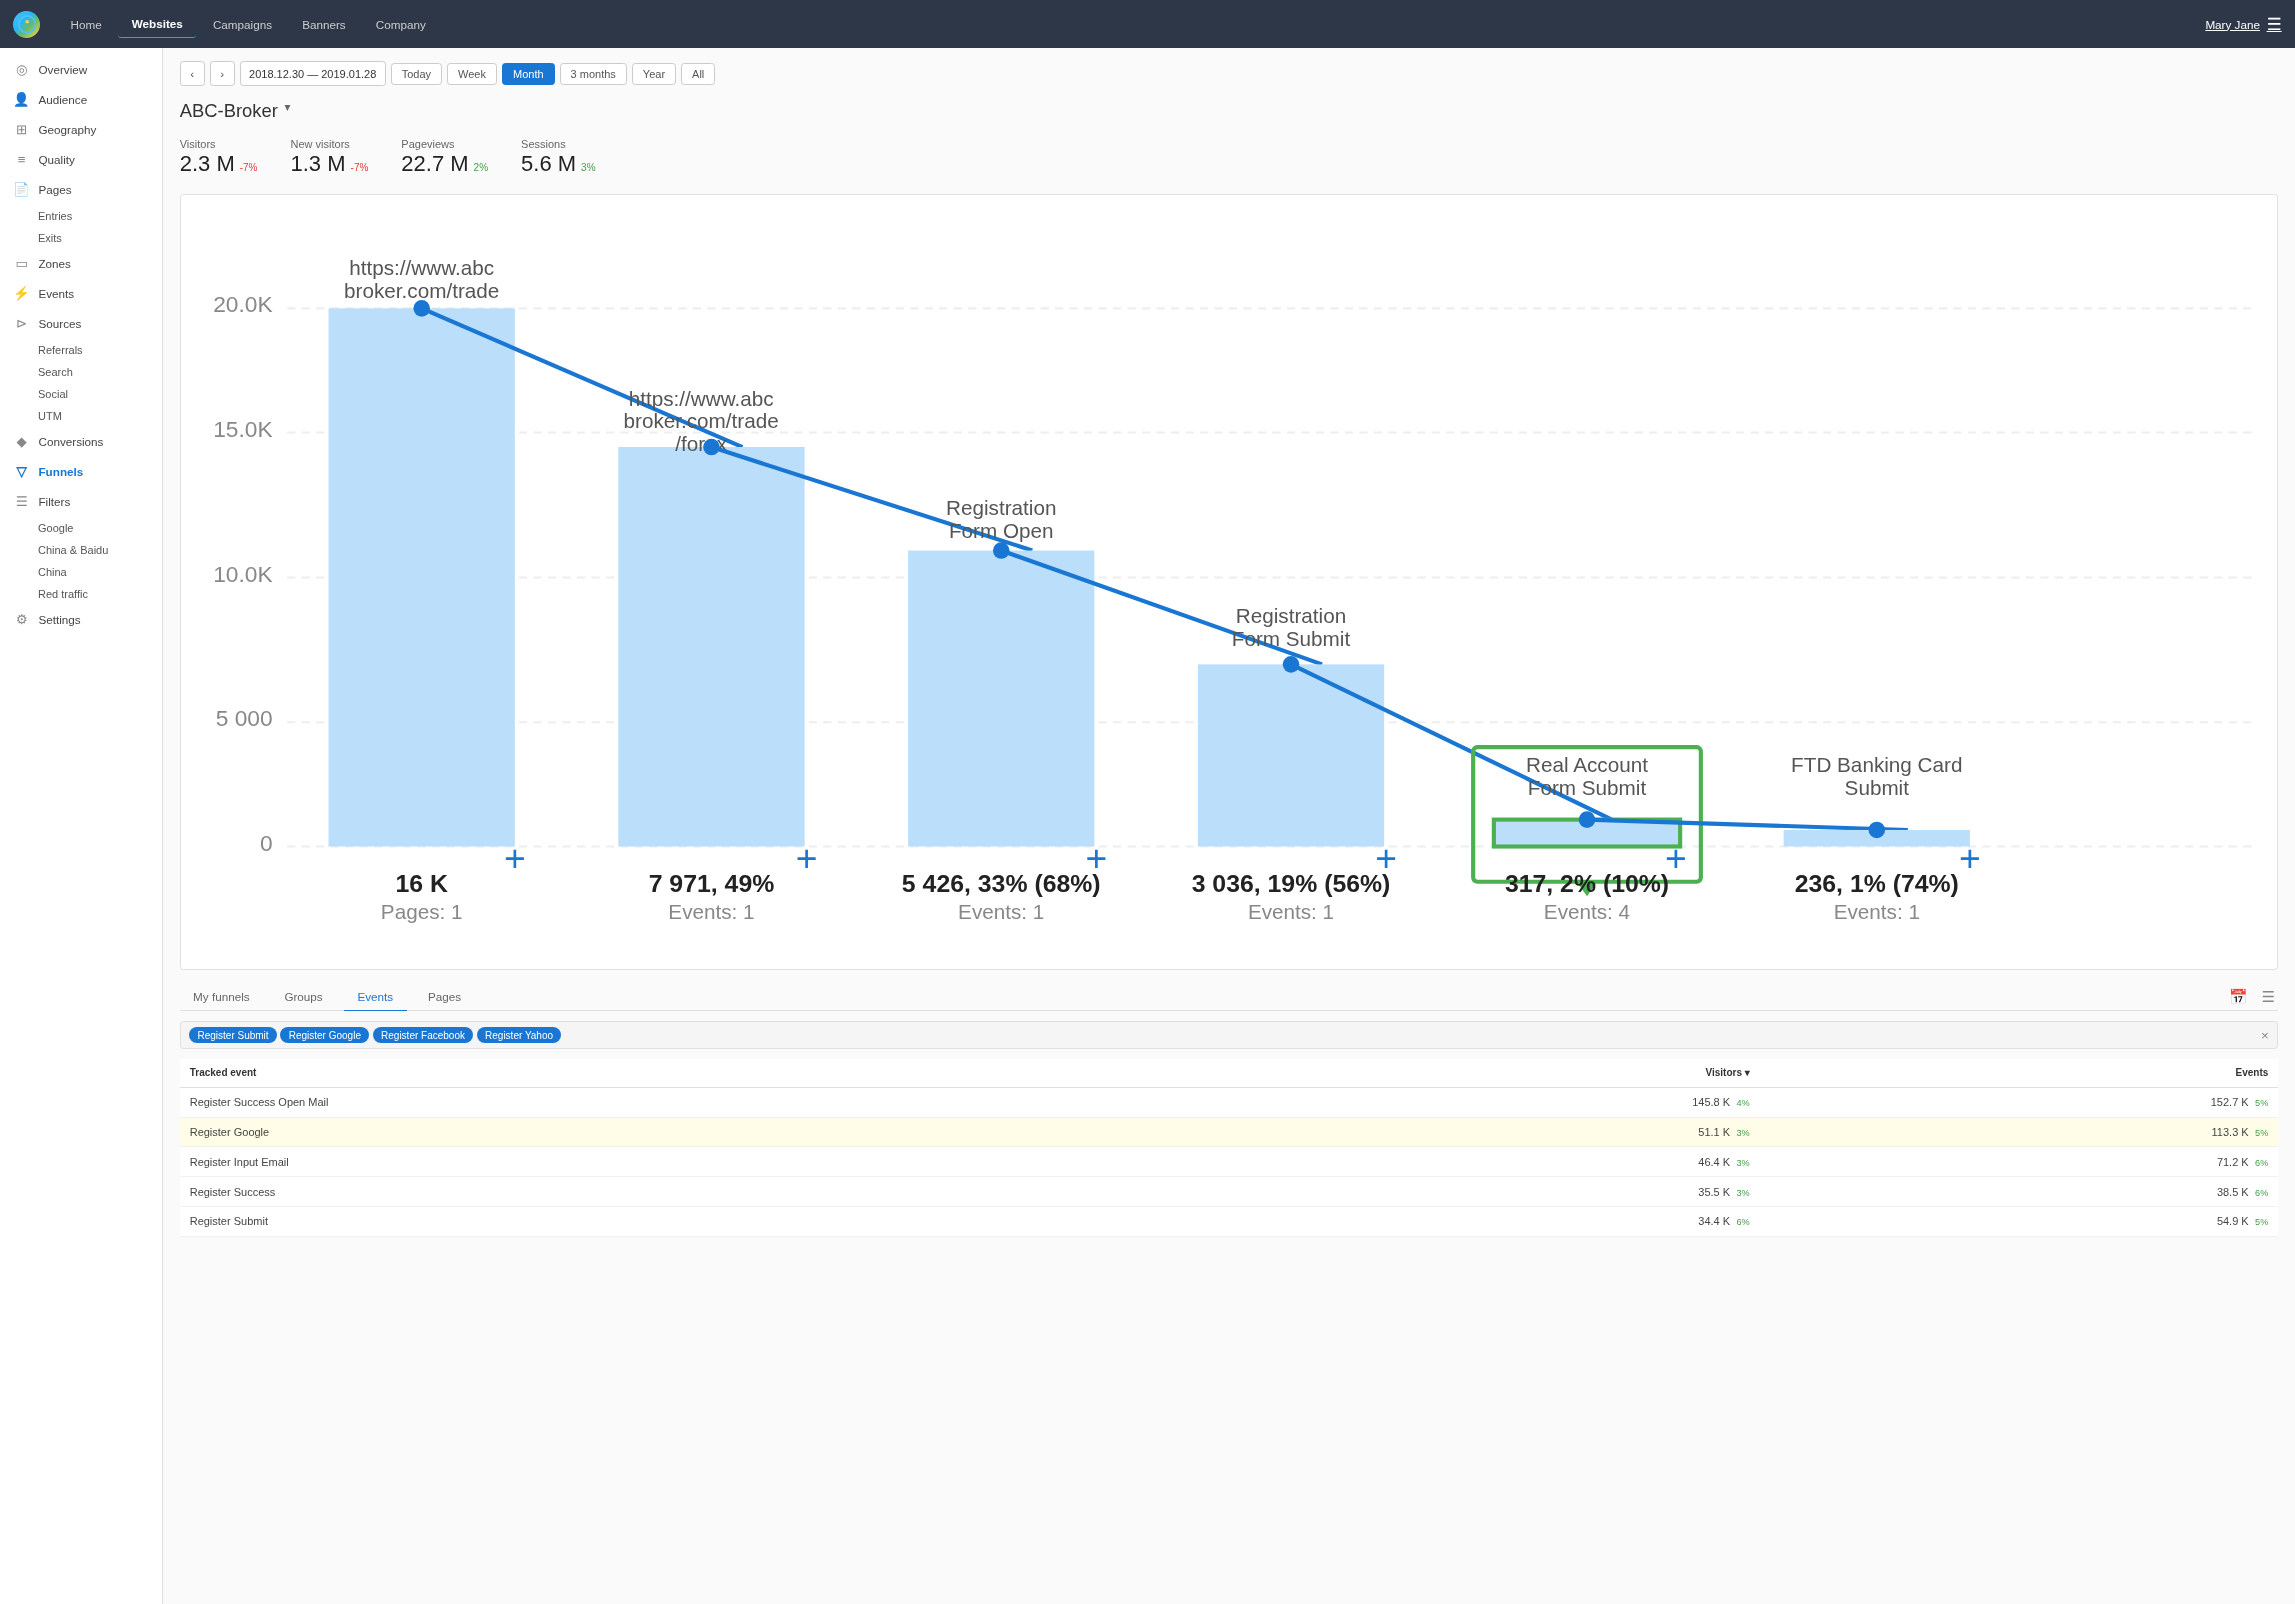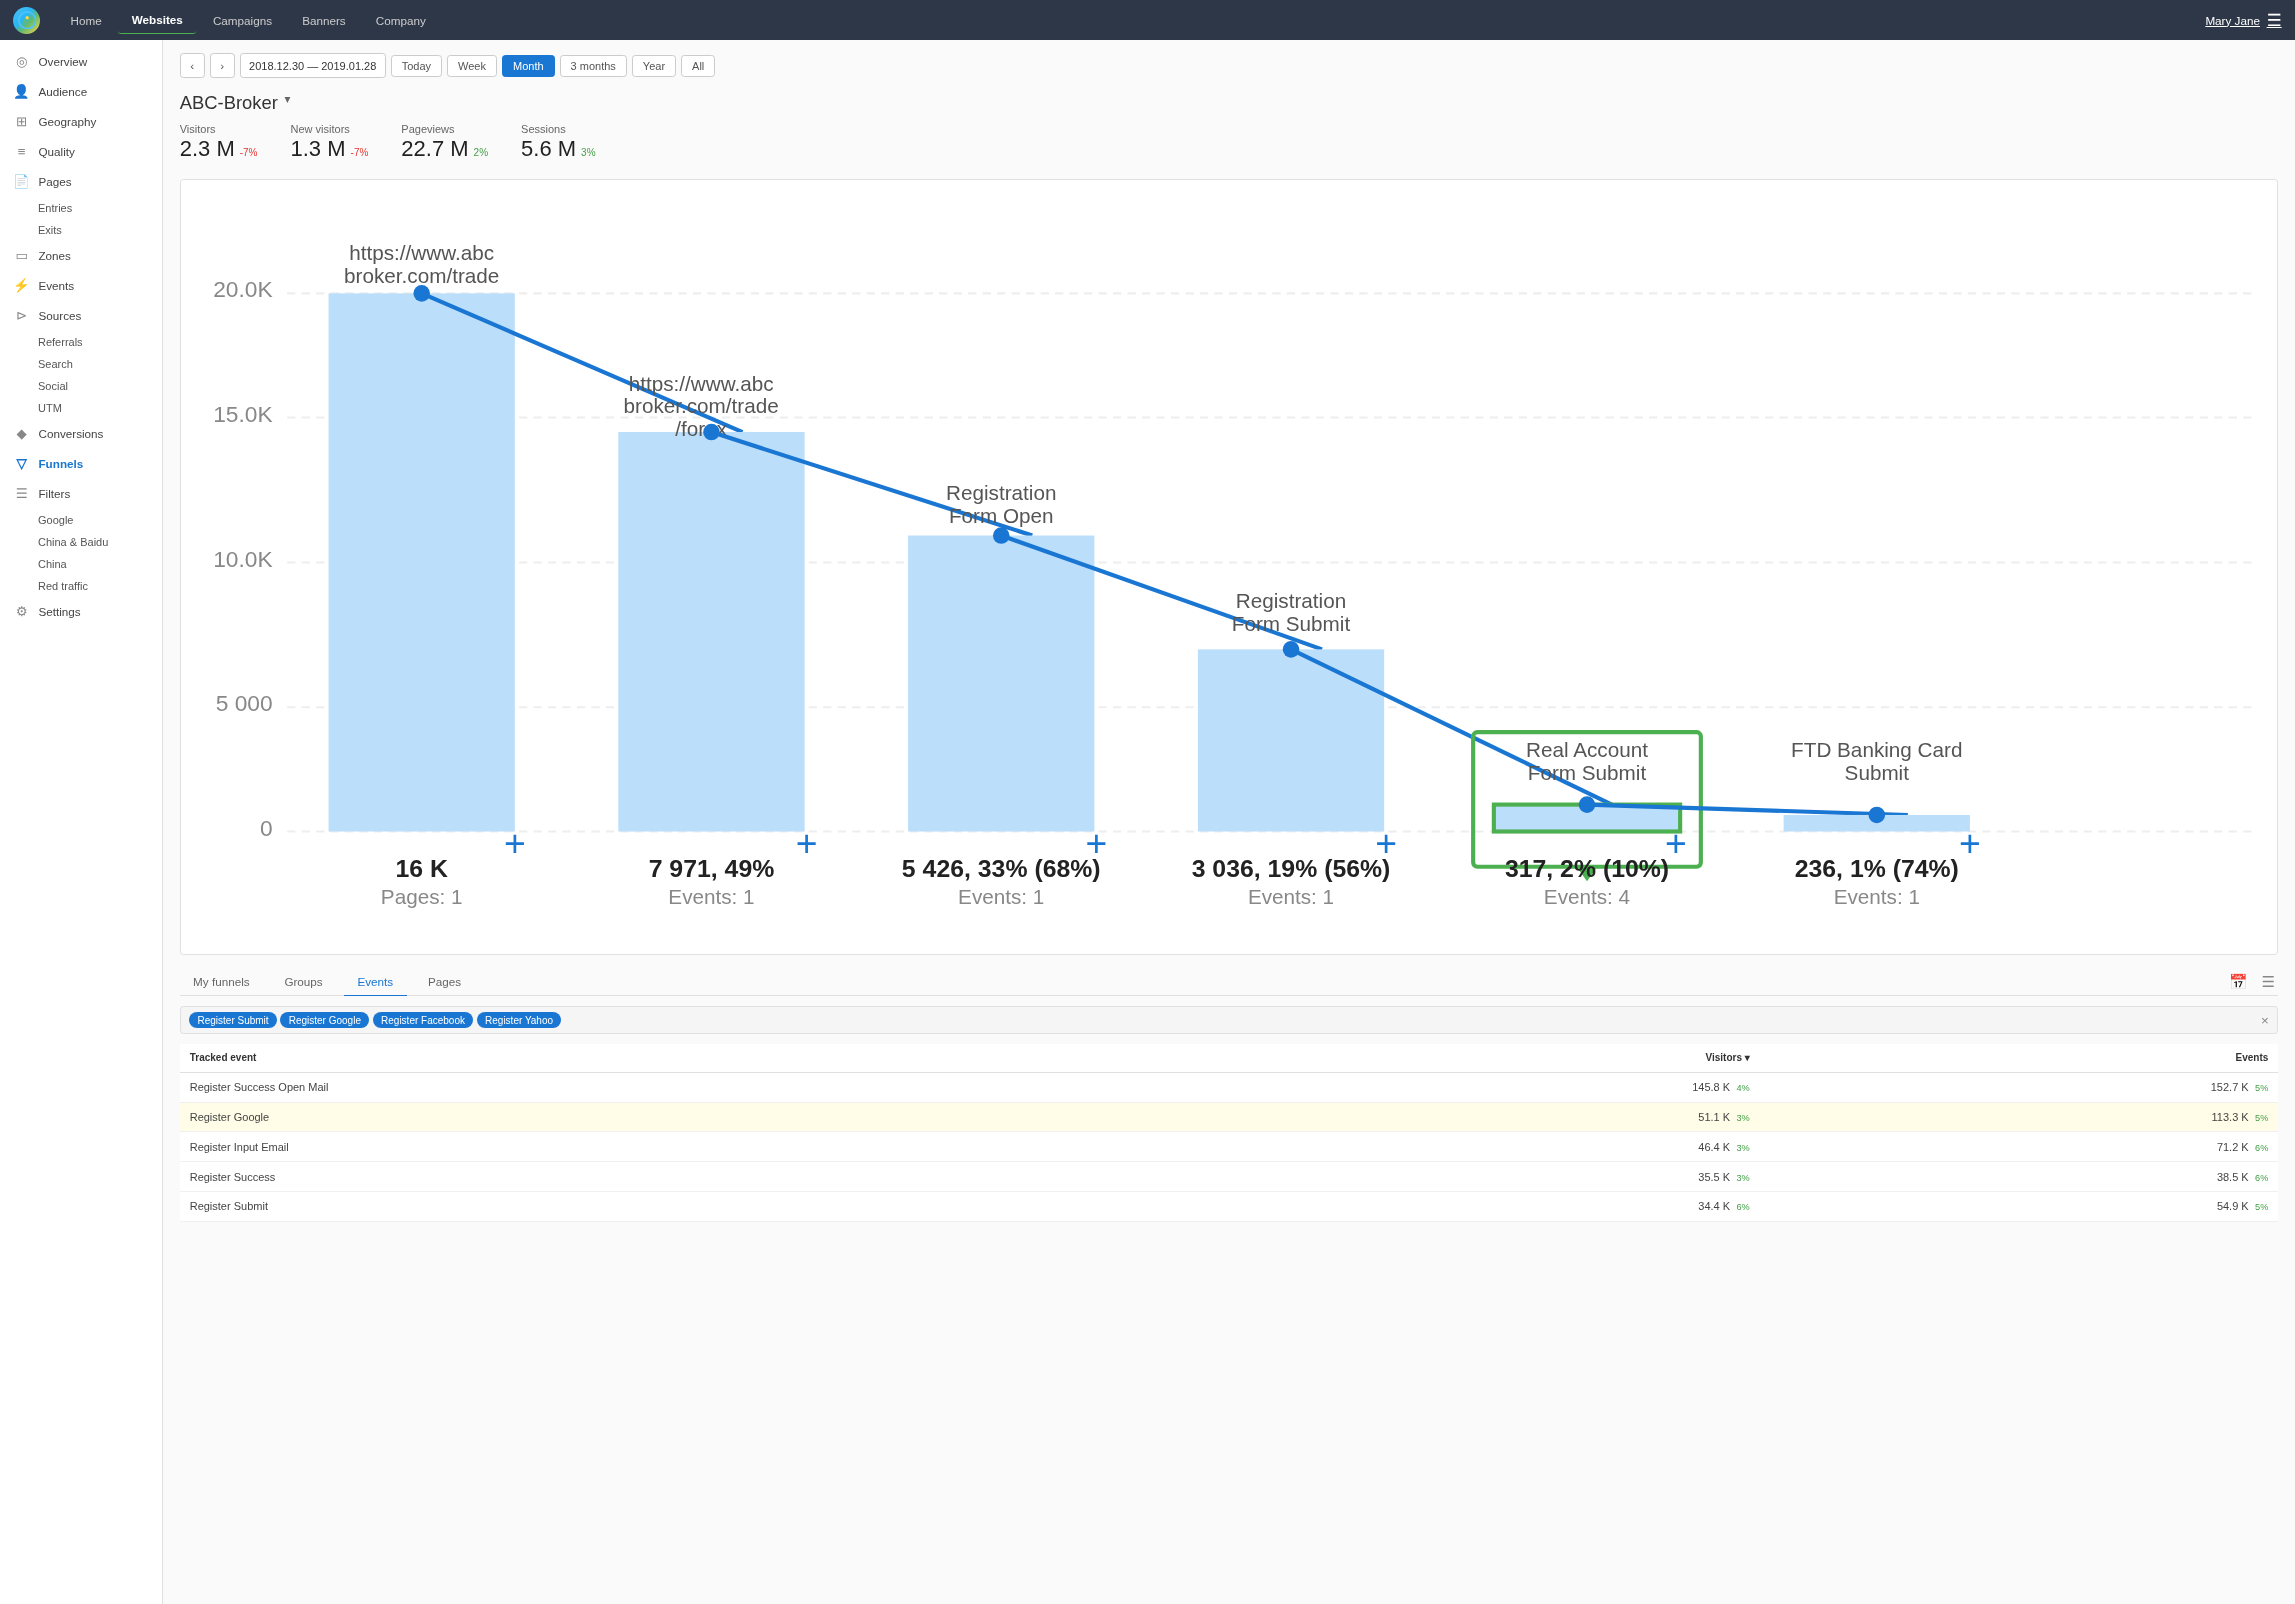--- a/index.html
+++ b/index.html
@@ -3,21 +3,21 @@
   <meta charset="utf-8">
   <style>
     * { box-sizing: border-box; margin: 0; padding: 0; }
     body { font-family: 'Segoe UI', Arial, sans-serif; font-size: 11px; background: #f5f5f5; color: #333; }
 
     
     .navbar {
       background: #2d3748;
       display: flex;
       align-items: center;
-      height: 40px;
+      height: 48px;
       padding: 0 13.4px;
       color: #fff;
     }
     .navbar-logo {
       width: 27px; height: 27px;
       background: linear-gradient(135deg, #4fc3f7 0%, #29b6f6 40%, #66bb6a 60%, #ffd54f 100%);
       border-radius: 50%;
       margin-right: 16.7px;
       display: flex; align-items: center; justify-content: center;
       font-size: 8.4px; font-weight: bold;
@@ -125,21 +125,21 @@
     }
     .dropdown-arrow { font-size: 11.7px; color: #666; }
 
     
     .stats-row {
       display: flex;
       gap: 33px;
       margin-bottom: 16.7px;
     }
     .stat-item {}
-    .stat-label { font-size: 11px; color: #666; margin-bottom: 1.7px; }
+    .stat-label { font-size: 11px; color: #666; margin-bottom: 1.7px; margin-top: 7px; }
     .stat-value { font-size: 22px; font-weight: 400; color: #222; display: flex; align-items: baseline; gap: 5px; }
     .stat-change.negative { font-size: 10px; color: #e53935; }
     .stat-change.positive { font-size: 10px; color: #43a047; }
 
     
     .chart-container {
       background: #fff;
       border: 0.8px solid #e0e0e0;
       border-radius: 3.3px;
       padding: 13.4px;

